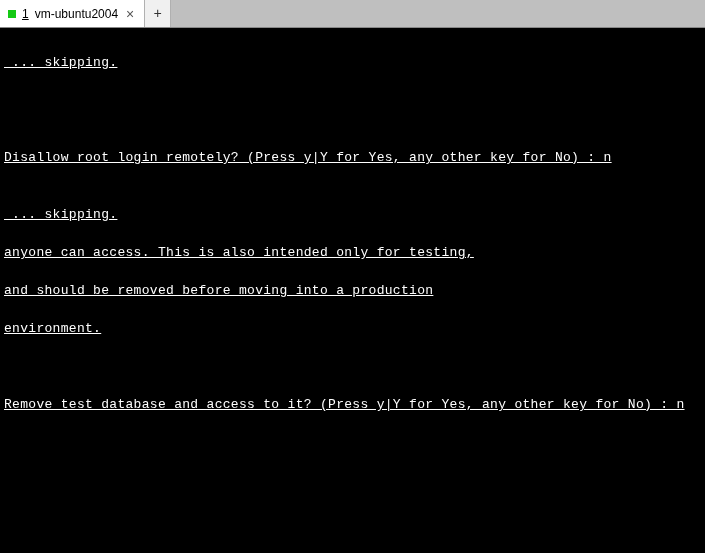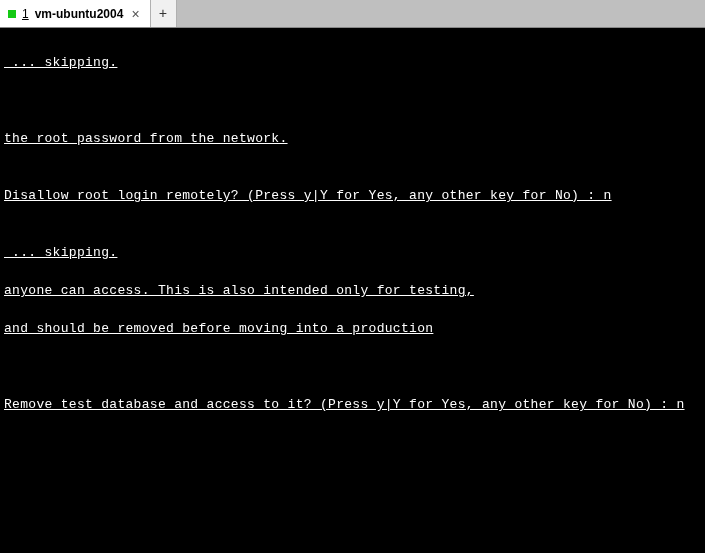--- a/index.html
+++ b/index.html
@@ -37,21 +37,21 @@
     .tab-indicator {
       width: 8px;
       height: 8px;
       background: #14c914;
       display: inline-block;
     }
     .tab-num {
       text-decoration: underline;
     }
     .tab-title {
-      font-weight: bold;
+      font-weight: normal;
     }
     .tab-close {
       color: #555;
       font-size: 14px;
       padding: 0 2px;
       cursor: pointer;
     }
     .new-tab {
       width: 26px;
       display: flex;
@@ -93,27 +93,27 @@
   <div class="new-tab">
     <span>+</span>
   </div>
   <div class="tabbar-rest"></div>
 </div>
 
 <div class="terminal">
 <div class="line"> ... skipping.</div>
 <div class="line"></div>
 <div class="line"></div>
-<div class="line">the root password from the network.</div>
 <div class="line"></div>
 <div class="line">Disallow root login remotely? (Press y|Y for Yes, any other key for No) : n</div>
 <div class="line"></div>
 <div class="line"> ... skipping.</div>
 <div class="line">anyone can access. This is also intended only for testing,</div>
 <div class="line">and should be removed before moving into a production</div>
+<div class="line">environment.</div>
 <div class="line"></div>
 <div class="line"></div>
 <div class="line">Remove test database and access to it? (Press y|Y for Yes, any other key for No) : n</div>
 <div class="line"></div>
 
 
 
 <div class="line"></div>
 
 

